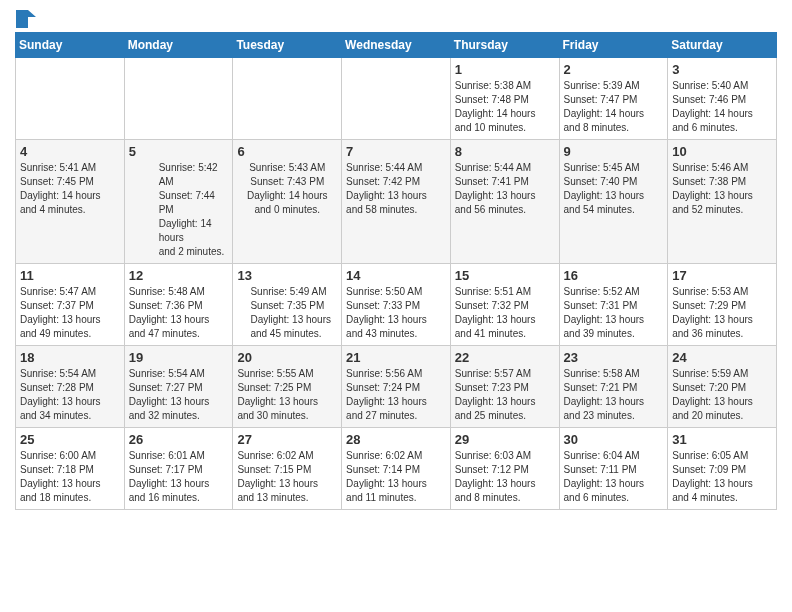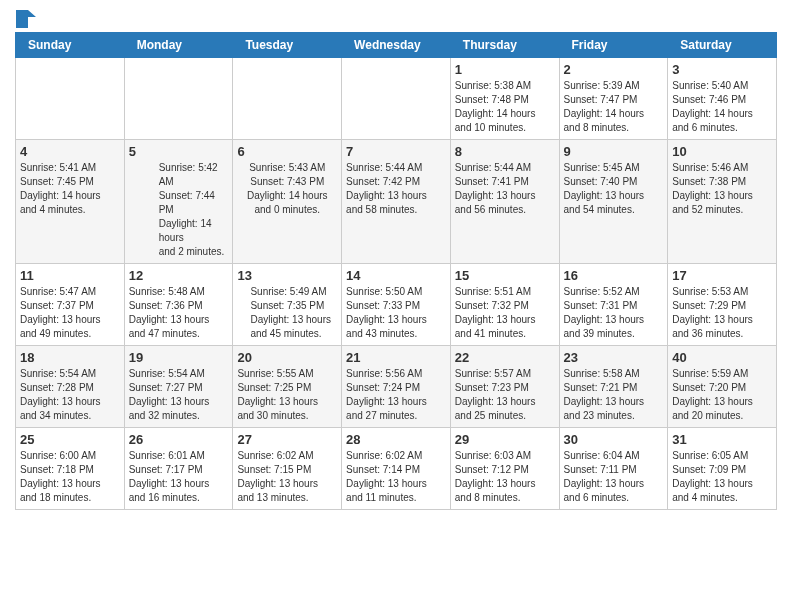--- a/index.html
+++ b/index.html
@@ -38,21 +38,21 @@
     table {
       width: 100%;
       border-collapse: collapse;
       table-layout: fixed;
     }
     thead tr th {
       background-color: #2979b8;
       color: #fff;
       font-size: 12px;
       font-weight: bold;
-      padding: 5px 12px;
+      padding: 5px 3px;
       text-align: left;
       border: 1px solid #2979b8;
     }
     tbody tr td {
       border: 1px solid #ccc;
       vertical-align: top;
       padding: 4px 4px;
       font-size: 10px;
       color: #333;
       height: 82px;
@@ -275,21 +275,21 @@
 and 25 minutes.</div>
         </td>
         <td>
           <span class="day-num">23</span>
           <div class="day-info" style="white-space: pre-line;">Sunrise: 5:58 AM
 Sunset: 7:21 PM
 Daylight: 13 hours
 and 23 minutes.</div>
         </td>
         <td>
-          <span class="day-num">40</span>
+          <span class="day-num">24</span>
           <div class="day-info" style="white-space: pre-line;">Sunrise: 5:59 AM
 Sunset: 7:20 PM
 Daylight: 13 hours
 and 20 minutes.</div>
         </td>
       </tr>
       <tr>
         <td>
           <span class="day-num">25</span>
           <div class="day-info" style="white-space: pre-line;">Sunrise: 6:00 AM

